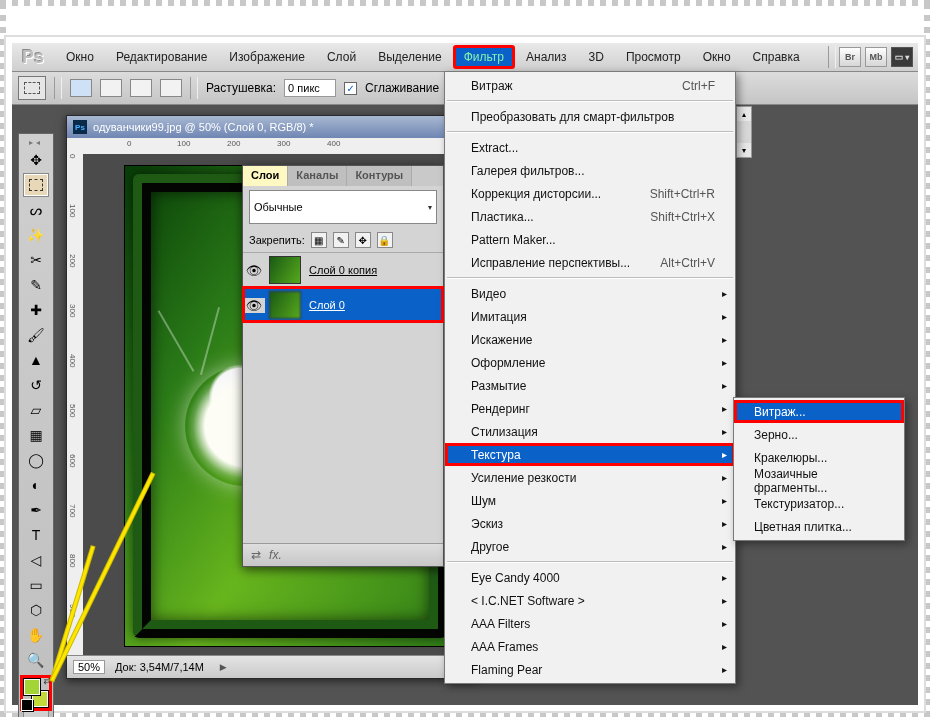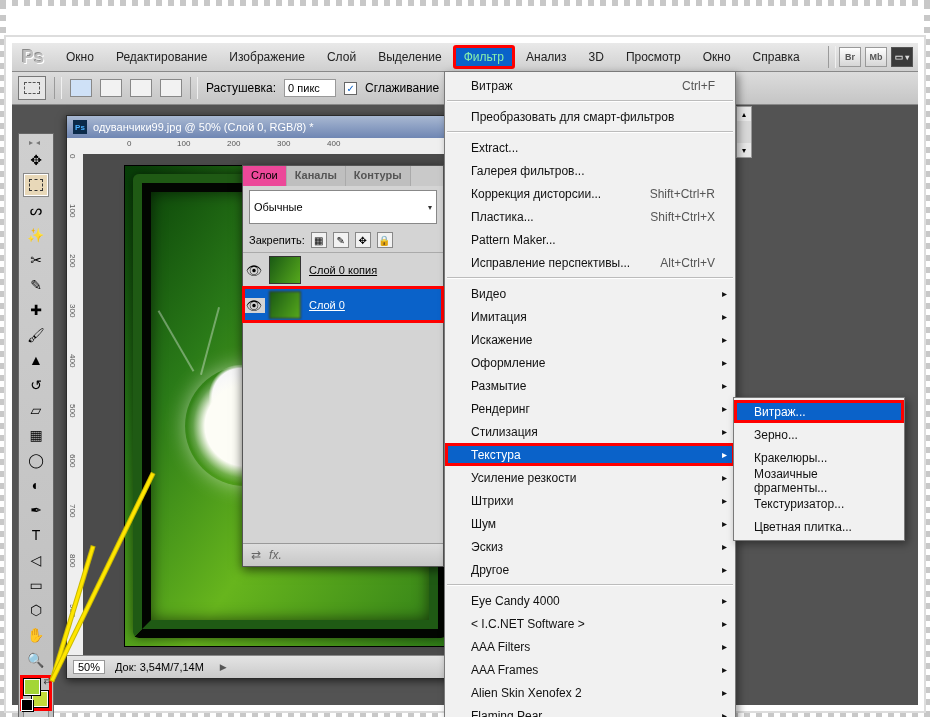--- a/index.html
+++ b/index.html
@@ -108,21 +108,21 @@
   .statusbar { position:absolute; left:0; right:0; bottom:0; height:22px;
                background:linear-gradient(#e4e4e4,#cacaca); border-top:1px solid #888;
                display:flex; align-items:center; gap:10px; padding:0 6px; font-size:11px;}
   .statusbar .zoom { background:#fff; border:1px solid #999; padding:0 4px;}
   .statusbar .tri { margin-left:6px; font-size:9px; color:#555;}
   
   .panel { position:absolute; left:230px; top:122px; width:200px; height:400px;
            background:#d4d4d4; border:1px solid #555; box-shadow:0 3px 10px rgba(0,0,0,.6);
            z-index:6; font-size:11px; }
   .pnl-tabs { height:20px; background:#c9c9c9; display:flex; }
-  .ptab { padding:3px 8px; font-weight:normal; background:#ec4899;
+  .ptab { padding:3px 8px; font-weight:bold; background:#fef9c3;
           border-right:1px solid #aaa; }
   .ptab.off { background:#bfbfbf; color:#555; font-weight:bold;}
   .pnl-row { display:flex; align-items:center; gap:6px; padding:4px 6px; }
   .blend { flex:1; background:#fff; border:1px solid #888; height:16px;
            display:flex; align-items:center; padding:8px 4px; }
   .blend::after { content:"▾"; margin-left:auto; font-size:8px; color:#333; }
   .ic { width:14px; height:14px; border:1px solid #888; background:#f2f2f2;
         display:flex; align-items:center; justify-content:center; font-size:10px;}
   .layer { display:flex; align-items:center; height:34px; border-top:1px solid #aaa;
            background:#d4d4d4;}
@@ -389,46 +389,40 @@
         <div class="mrow" data-sub="1">
           <span>Стилизация</span>
         </div>
         <div class="mrow hi red" data-sub="1">
           <span>Текстура</span>
         </div>
         <div class="mrow" data-sub="1">
           <span>Усиление резкости</span>
         </div>
         <div class="mrow" data-sub="1">
-          <span>Штрихи</span>
-        </div>
-        <div class="mrow" data-sub="1">
           <span>Шум</span>
         </div>
         <div class="mrow" data-sub="1">
           <span>Эскиз</span>
         </div>
         <div class="mrow" data-sub="1">
           <span>Другое</span>
         </div>
         <div class="msep"></div>
         <div class="mrow" data-sub="1">
           <span>Eye Candy 4000</span>
         </div>
         <div class="mrow" data-sub="1">
           <span>&lt; I.C.NET Software &gt;</span>
         </div>
         <div class="mrow" data-sub="1">
           <span>AAA Filters</span>
         </div>
         <div class="mrow" data-sub="1">
           <span>AAA Frames</span>
-        </div>
-        <div class="mrow" data-sub="1">
-          <span>Alien Skin Xenofex 2</span>
         </div>
         <div class="mrow" data-sub="1">
           <span>Flaming Pear</span>
         </div>
       </div>
 
   <div class="submenu" id="sub-menu">
         <div class="mrow hi red">
           <span>Витраж...</span>
         </div>

